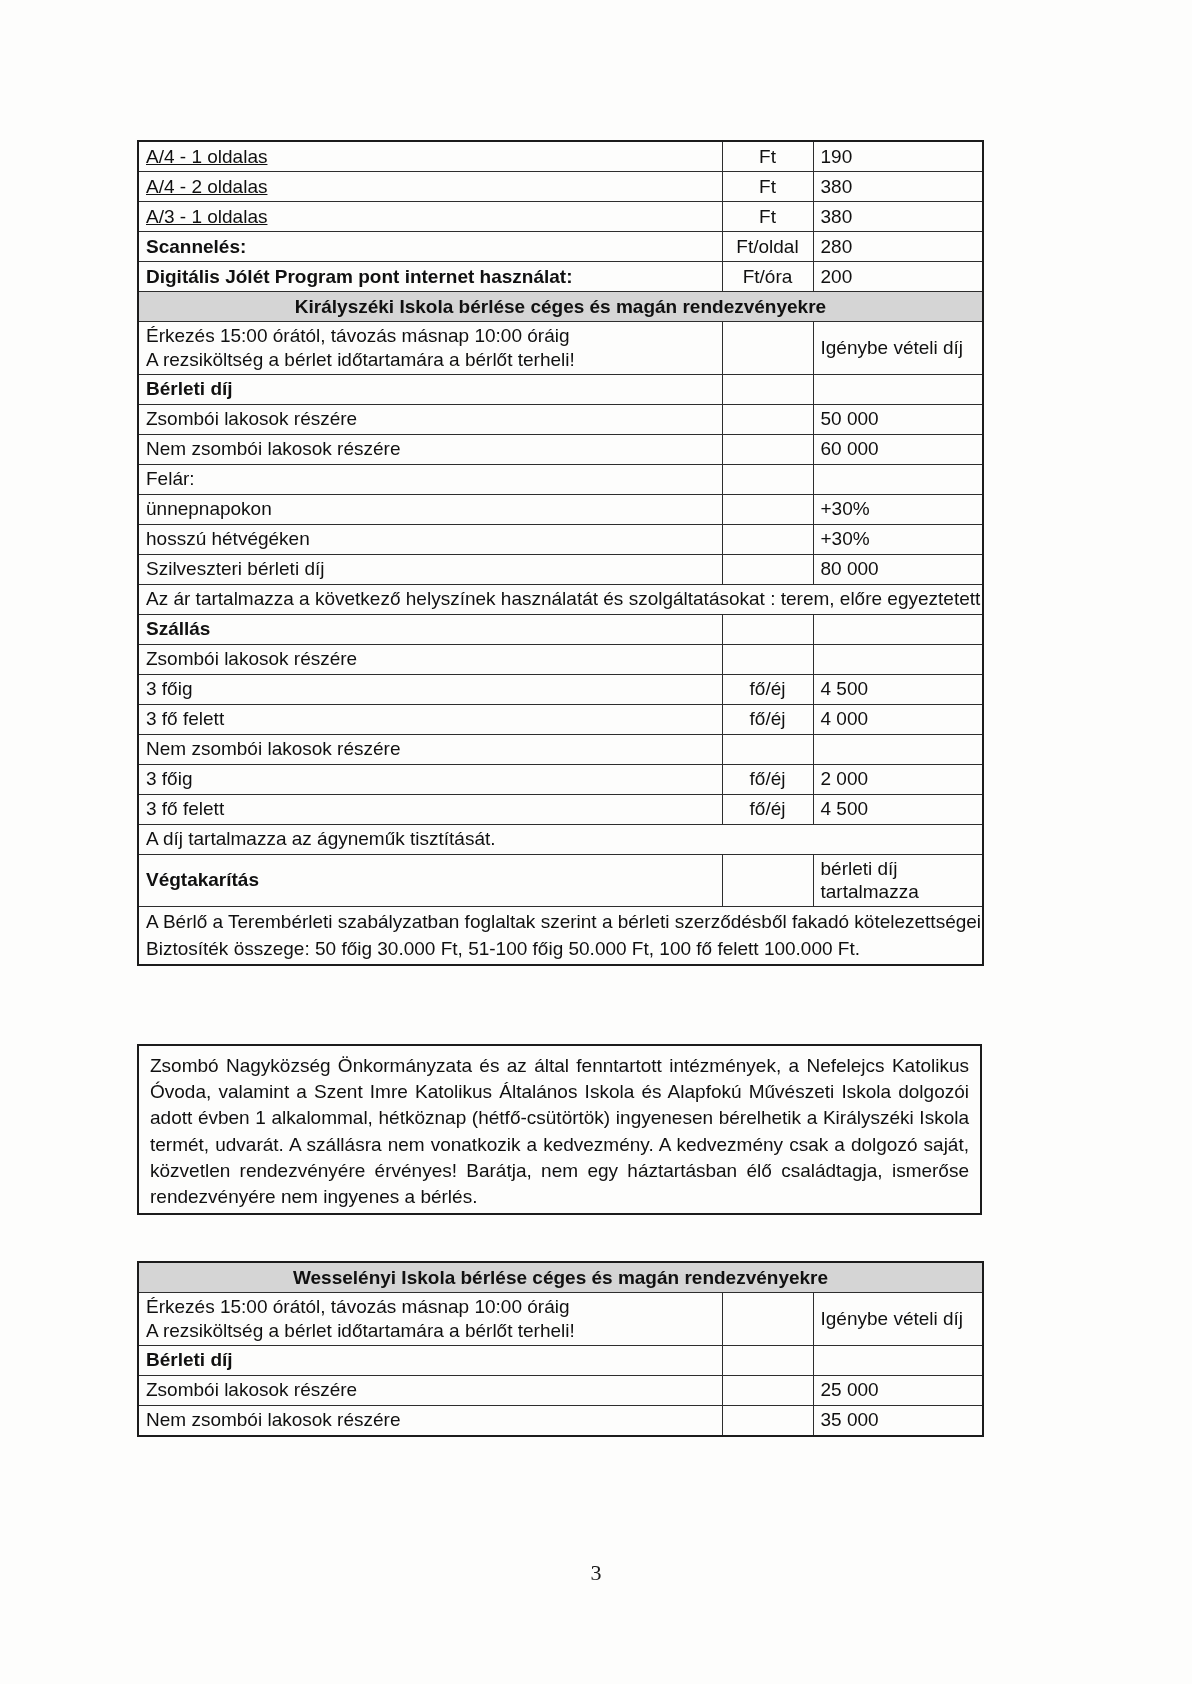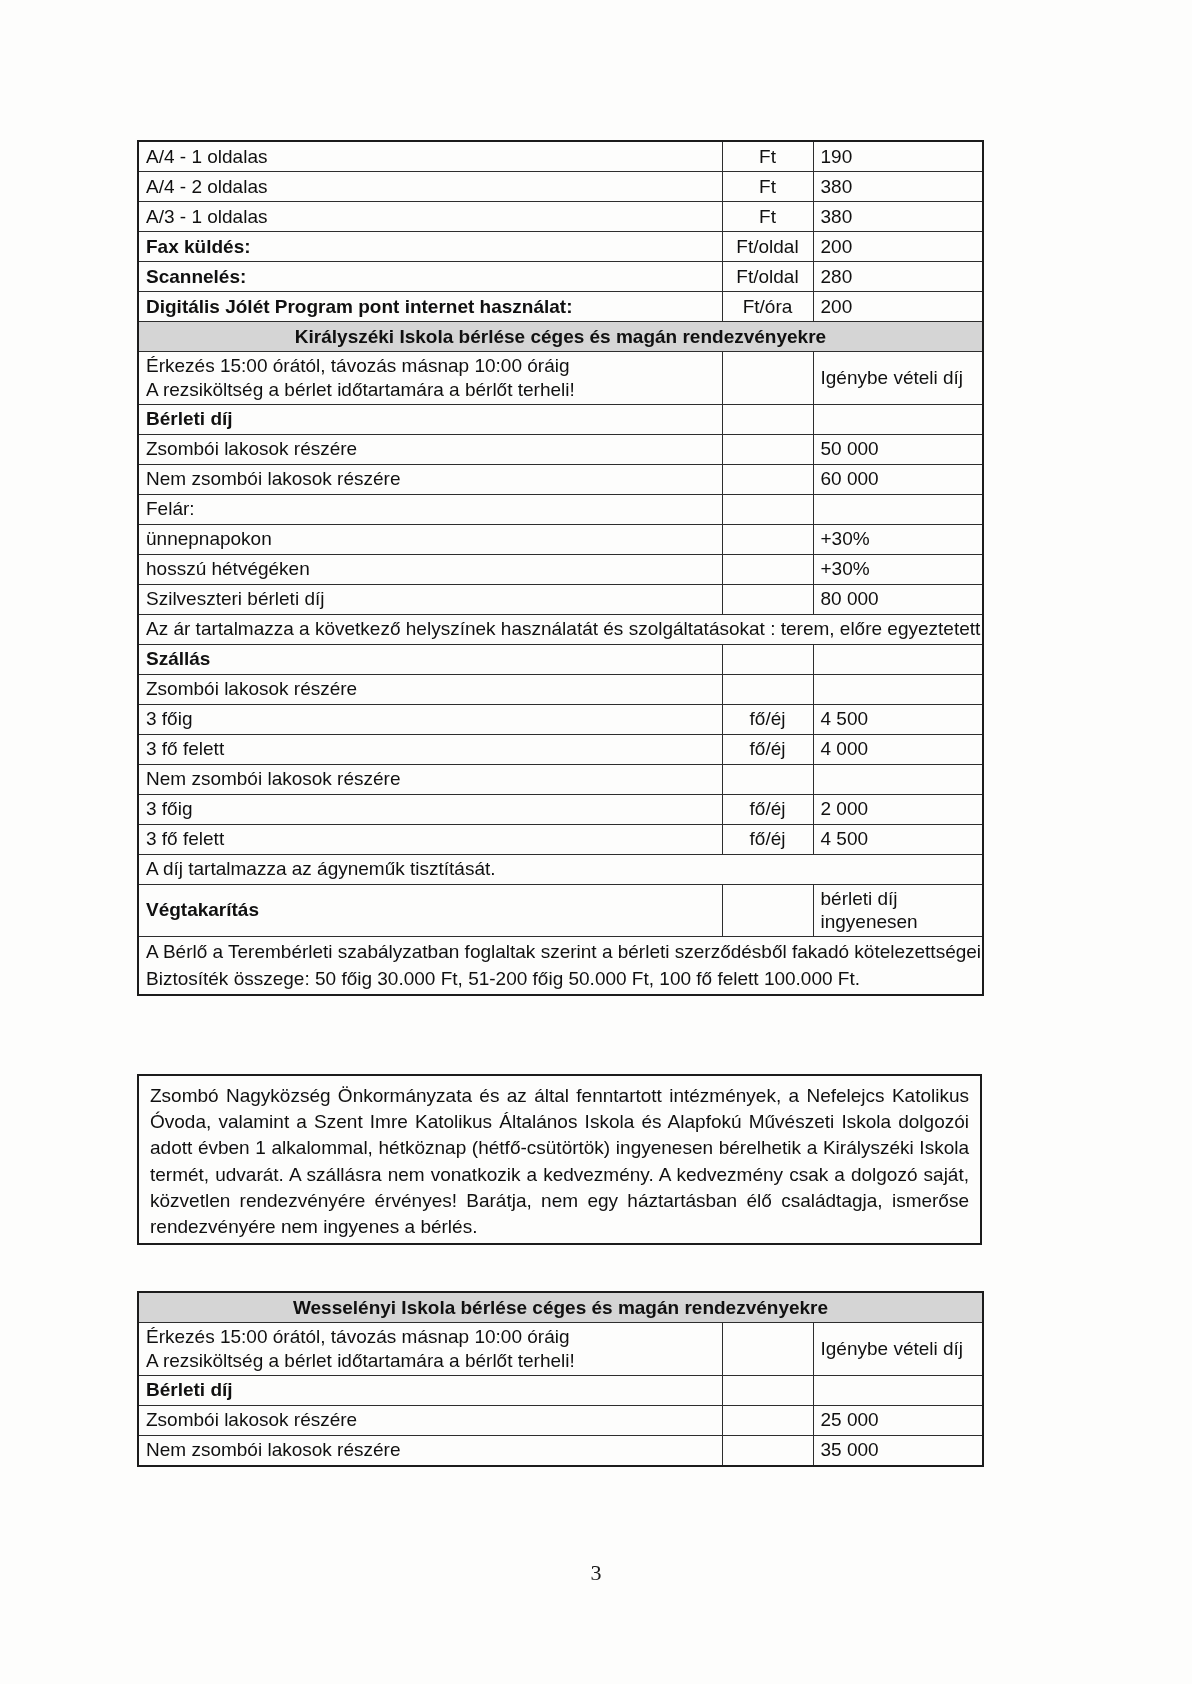--- a/index.html
+++ b/index.html
@@ -37,21 +37,21 @@
     overflow:hidden;
     white-space:nowrap;
   }
   col.c1{width:584px;}
   col.c2{width:91px;}
   col.c3{width:170px;}
   td.unit{text-align:center;padding:2px 2px;}
   td.val{text-align:left;padding-right:9px;}
   td.bold, .bold{font-weight:bold;}
   td.in-a{padding-left:24px;}
-  td.in-b{padding-left:32px;}
+  td.in-b{padding-left:32px;text-decoration:underline;}
   td.in-c{padding-left:40px;}
   td.in-d{padding-left:56px;}
   td.in-e{padding-left:46px;}
   td.sechdr{
     background:#d5d5d5;
     font-weight:bold;
     text-align:center;
     height:26px;
   }
   td.twolines{white-space:normal;line-height:1.32;padding-top:3px;padding-bottom:3px;}
@@ -118,25 +118,20 @@
           <td class="in-b">A/4 - 2 oldalas</td>
           <td class="unit">Ft</td>
           <td class="val">380</td>
         </tr>
         <tr>
           <td class="in-b">A/3 - 1 oldalas</td>
           <td class="unit">Ft</td>
           <td class="val">380</td>
         </tr>
         <tr>
-          <td class="bold">Fax küldés:</td>
-          <td class="unit">Ft/oldal</td>
-          <td class="val">200</td>
-        </tr>
-        <tr>
           <td class="bold">Scannelés:</td>
           <td class="unit">Ft/oldal</td>
           <td class="val">280</td>
         </tr>
         <tr>
           <td class="bold">Digitális Jólét Program pont internet használat:</td>
           <td class="unit">Ft/óra</td>
           <td class="val">200</td>
         </tr>
 
@@ -225,27 +220,27 @@
           <td class="val">4 500</td>
         </tr>
         <tr>
           <td class="note" colspan="3">A díj tartalmazza az ágyneműk tisztítását.</td>
         </tr>
         <tr>
           <td class="bold">Végtakarítás</td>
           <td class="unit"></td>
           <td class="twolines feehdr">
             <div>bérleti díj</div>
-            <div>ingyenesen</div>
+            <div>tartalmazza</div>
           </td>
         </tr>
         <tr>
           <td class="bigpar" colspan="3">
             <div class="justpar">A Bérlő a Terembérleti szabályzatban foglaltak szerint a bérleti szerződésből fakadó kötelezettségeinek biztosítékául a Bérbeadó részére biztosítékot (kauciót) köteles fizetni. A Bérbeadó ezen összeg erejéig jogosult a biztosíték összegéből közvetlenül kielégíteni a bérlemény használata során felmerülő károk ellenértékét. (Pl.: fogyóeszközök törése, pótlása stb.) A biztosíték befizetése azonban nem mentesíti Bérlőt a bérlemény nem rendeltetésszerű használatából, illetve a szerződésben foglaltak megszegéséből eredő károkkal összefüggő kárfelelősség alól. A biztosíték teljes összegét, vagy annak az elszámolás után fennmaradó részét a Bérlő az esemény lebonyolítása után a bérlemény eredeti állapotában való átadása után visszakapja.</div>
-            <div class="amounts">Biztosíték összege: 50 főig 30.000 Ft, 51-200 főig 50.000 Ft, 100 fő felett 100.000 Ft.</div>
+            <div class="amounts">Biztosíték összege: 50 főig 30.000 Ft, 51-100 főig 50.000 Ft, 100 fő felett 100.000 Ft.</div>
           </td>
         </tr>
       </tbody>
     </table>
 
     <div class="gapbox">Zsombó Nagyközség Önkormányzata és az által fenntartott intézmények, a Nefelejcs Katolikus Óvoda, valamint a Szent Imre Katolikus Általános Iskola és Alapfokú Művészeti Iskola dolgozói adott évben 1 alkalommal, hétköznap (hétfő-csütörtök) ingyenesen bérelhetik a Királyszéki Iskola termét, udvarát. A szállásra nem vonatkozik a kedvezmény. A kedvezmény csak a dolgozó saját, közvetlen rendezvényére érvényes! Barátja, nem egy háztartásban élő családtagja, ismerőse rendezvényére nem ingyenes a bérlés.</div>
 
     <table class="fee wessel">
       <colgroup>
           <col class="c1">

